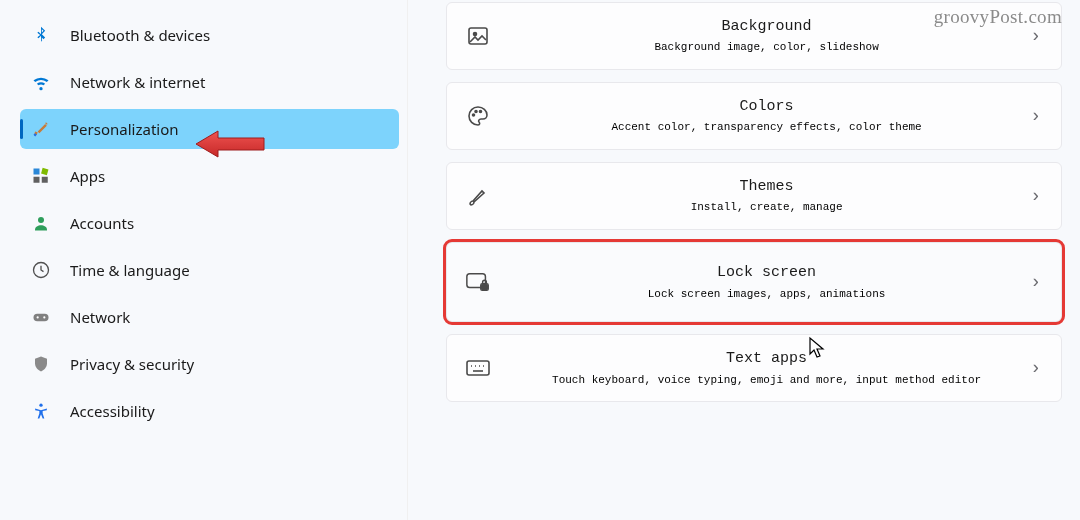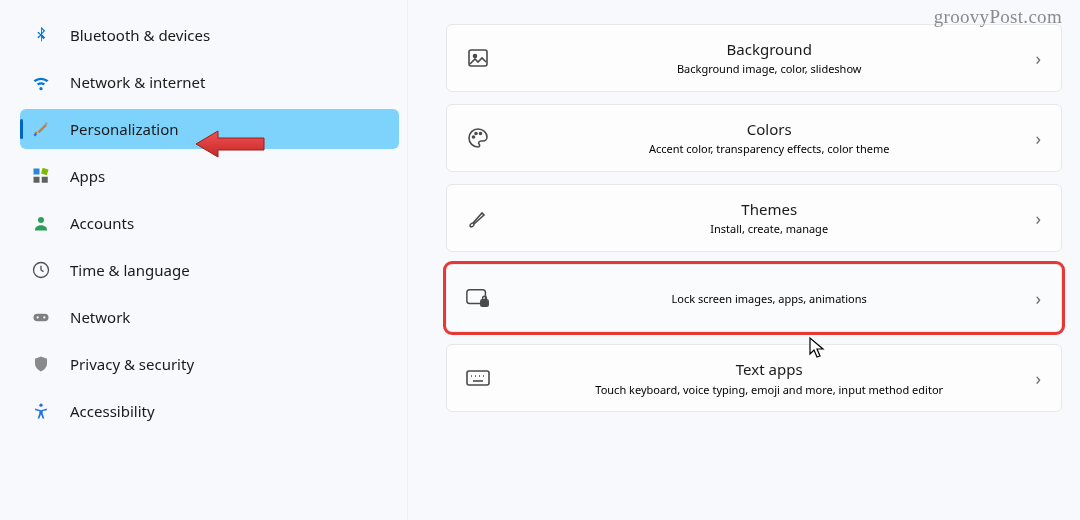--- a/index.html
+++ b/index.html
@@ -48,22 +48,23 @@
     width: 22px;
     height: 22px;
     margin-right: 18px;
     display: flex;
     align-items: center;
     justify-content: center;
     flex-shrink: 0;
   }
   .main {
     flex: 1;
-    padding: 24px 18px 10px 38px;
+    padding: 2px 18px 10px 38px;
     overflow-y: auto;
+    font-family: Liberation Mono, monospace;
   }
   .card {
     background: #fdfdfe;
     border: 1px solid #e8e8ec;
     border-radius: 6px;
     padding: 14px 20px 14px 18px;
     margin-bottom: 12px;
     display: flex;
     align-items: center;
     cursor: pointer;
@@ -278,20 +279,21 @@
     <div class="card highlight">
       <span class="card-icon">
         <svg width="26" height="24" viewBox="0 0 28 24" fill="none" stroke="#4a4a4a" stroke-width="1.6">
             <rect x="2" y="3" width="20" height="15" rx="3"></rect>
             <rect x="17" y="14" width="8" height="7" rx="1.5" fill="#fdfdfe"></rect>
             <path d="M19 14v-2a2 2 0 014 0v2"></path>
             <rect x="18" y="15" width="6" height="5" rx="1" fill="#4a4a4a"></rect>
           </svg>
       </span>
       <div class="card-text">
+        <div class="card-title">Lock screen</div>
         <div class="card-sub">Lock screen images, apps, animations</div>
       </div>
       <span class="chevron">›</span>
     </div>
 
     <div class="card">
       <span class="card-icon">
         <svg width="26" height="20" viewBox="0 0 26 20" fill="none" stroke="#4a4a4a" stroke-width="1.6">
             <rect x="2" y="3" width="22" height="14" rx="2"></rect>
             <line x1="6" y1="8" x2="7" y2="8"></line>

